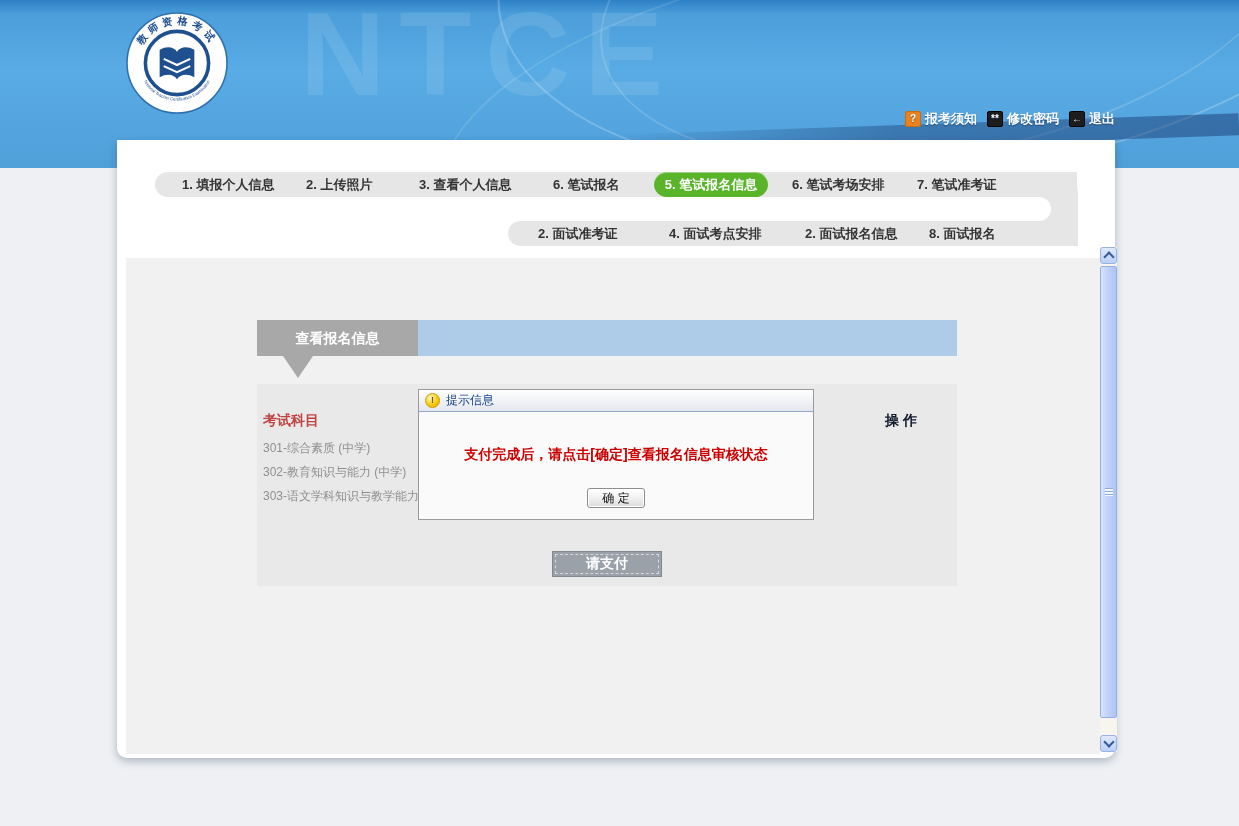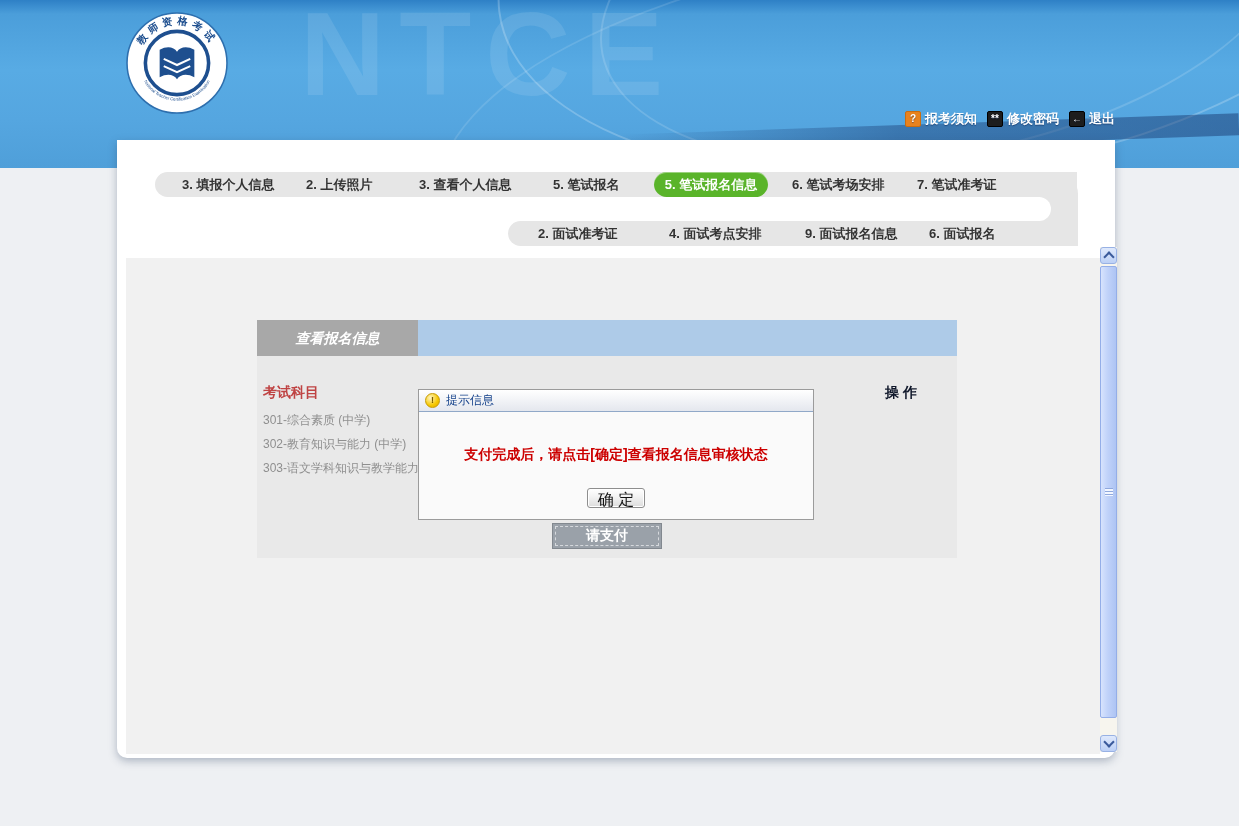--- a/index.html
+++ b/index.html
@@ -40,45 +40,45 @@
   .navnotch{position:absolute;left:340px;top:57px;width:594px;height:24px;background:#fff;border-radius:0 12px 12px 0;}
   .step{position:absolute;height:25px;line-height:25px;font-size:13px;font-weight:bold;color:#333;cursor:pointer;white-space:nowrap;}
   .step.active{background:#5ab42a;color:#fff;text-align:center;border-radius:13px;box-shadow:inset 0 1px 0 rgba(255,255,255,.4);}
 
   
   .content{position:absolute;left:9px;top:118px;width:974px;height:496px;background:#f1f1f1;}
 
   .section{position:absolute;left:140px;top:180px;width:700px;}
   .tabbar{display:flex;height:36px;}
   .tab{width:161px;height:36px;background:#a8a8a8;color:#fff;font-size:14px;font-weight:bold;
-    text-align:center;line-height:36px;cursor:pointer;font-style:italic;}
+    text-align:center;line-height:36px;cursor:pointer;}
   .tabrest{flex:1;background:#aecbe8;}
   .pointer{position:absolute;left:26px;top:36px;width:0;height:0;
     border-left:15px solid transparent;border-right:15px solid transparent;border-top:22px solid #a8a8a8;}
-  .secbody{position:relative;height:202px;background:#e9e9e9;}
+  .secbody{position:relative;height:202px;background:#e9e9e9;margin-top:28px;}
   .subjhdr{position:absolute;left:6px;top:28px;font-size:14px;font-weight:bold;color:#bf4343;}
   .subj{position:absolute;left:6px;font-size:12px;color:#8f8f8f;white-space:nowrap;}
   .subj.s1{top:56px;} .subj.s2{top:80px;} .subj.s3{top:104px;}
   .ophdr{position:absolute;left:628px;top:28px;font-size:14px;font-weight:bold;color:#0f172a;}
   .paybtn{position:absolute;left:295px;top:167px;width:110px;height:26px;background:#9aa1a9;
     border:1px solid #82888f;color:#fff;font-size:14px;font-weight:bold;font-family:inherit;
     outline:1px dashed #d6d9dd;outline-offset:-4px;cursor:pointer;}
 
   
   .dialog{position:absolute;left:301px;top:249px;width:394px;height:129px;background:#fafafa;
     border:1px solid #9b9b9b;z-index:20;}
   .dlgtitle{height:21px;display:flex;align-items:center;gap:6px;padding-left:6px;
     background:linear-gradient(180deg,#ffffff,#e4e7ee);border-bottom:1px solid #90a8c8;}
   .warnicon{width:13px;height:13px;border-radius:50%;flex:0 0 13px;
     background:radial-gradient(circle at 35% 30%,#fff6c8,#f6c800 60%,#e0a800);
     border:1px solid #c79a00;color:#7a5c00;font-size:9px;font-weight:bold;
     display:flex;align-items:center;justify-content:center;line-height:1;}
   .dlgtitletext{font-size:12px;color:#15428b;}
   .dlgmsg{margin-top:34px;text-align:center;color:#cc0000;font-size:14px;font-weight:bold;}
-  .okbtn{display:block;margin:24px auto 16px;width:58px;height:20px;font-size:16px;color:#111;
+  .okbtn{display:block;margin:24px auto 16px;width:58px;height:20px;font-size:12px;color:#111;
     font-family:inherit;border:1px solid #8e8e8e;border-radius:3px;
     background:linear-gradient(180deg,#ffffff,#f2f2f2 45%,#dcdcdc);box-shadow:inset 0 0 0 1px #fff;cursor:pointer;}
 
   
   .scrollbar{position:absolute;left:983px;top:107px;width:17px;height:505px;background:#f7f5ee;}
   .sbtn{position:absolute;left:0;width:17px;height:17px;border:1px solid #98b1e4;border-radius:3px;box-sizing:border-box;
     background:linear-gradient(180deg,#dfe9fc,#bcd0f6);display:flex;align-items:center;justify-content:center;cursor:pointer;}
   .sbtn.up{top:0;} .sbtn.down{bottom:0;}
   .chev{width:6px;height:6px;border-left:2px solid #3a5a9b;border-top:2px solid #3a5a9b;}
   .chev.u{transform:rotate(45deg);margin-top:3px;} .chev.d{transform:rotate(225deg);margin-bottom:3px;}
@@ -138,32 +138,32 @@
     </div>
   </div>
 
   <div class="panel">
 
     <div class="navbar1"></div>
     <div class="navconn"></div>
     <div class="navbar2"></div>
     <div class="navnotch"></div>
 
-    <div class="step" style="left:65px;top:32px;">3. 填报个人信息</div>
+    <div class="step" style="left:65px;top:32px;">1. 填报个人信息</div>
     <div class="step" style="left:189px;top:32px;">2. 上传照片</div>
     <div class="step" style="left:302px;top:32px;">3. 查看个人信息</div>
-    <div class="step" style="left:436px;top:32px;">5. 笔试报名</div>
+    <div class="step" style="left:436px;top:32px;">6. 笔试报名</div>
     <div class="step active" style="left:537px;top:32px;width:114px;">5. 笔试报名信息</div>
     <div class="step" style="left:675px;top:32px;">6. 笔试考场安排</div>
     <div class="step" style="left:800px;top:32px;">7. 笔试准考证</div>
 
     <div class="step" style="left:421px;top:81px;">2. 面试准考证</div>
     <div class="step" style="left:552px;top:81px;">4. 面试考点安排</div>
-    <div class="step" style="left:688px;top:81px;">9. 面试报名信息</div>
-    <div class="step" style="left:812px;top:81px;">6. 面试报名</div>
+    <div class="step" style="left:688px;top:81px;">2. 面试报名信息</div>
+    <div class="step" style="left:812px;top:81px;">8. 面试报名</div>
 
     <div class="content"></div>
 
     <div class="section">
       <div class="tabbar">
         <div class="tab">查看报名信息</div>
         <div class="tabrest"></div>
       </div>
       <div class="pointer"></div>
       <div class="secbody">

